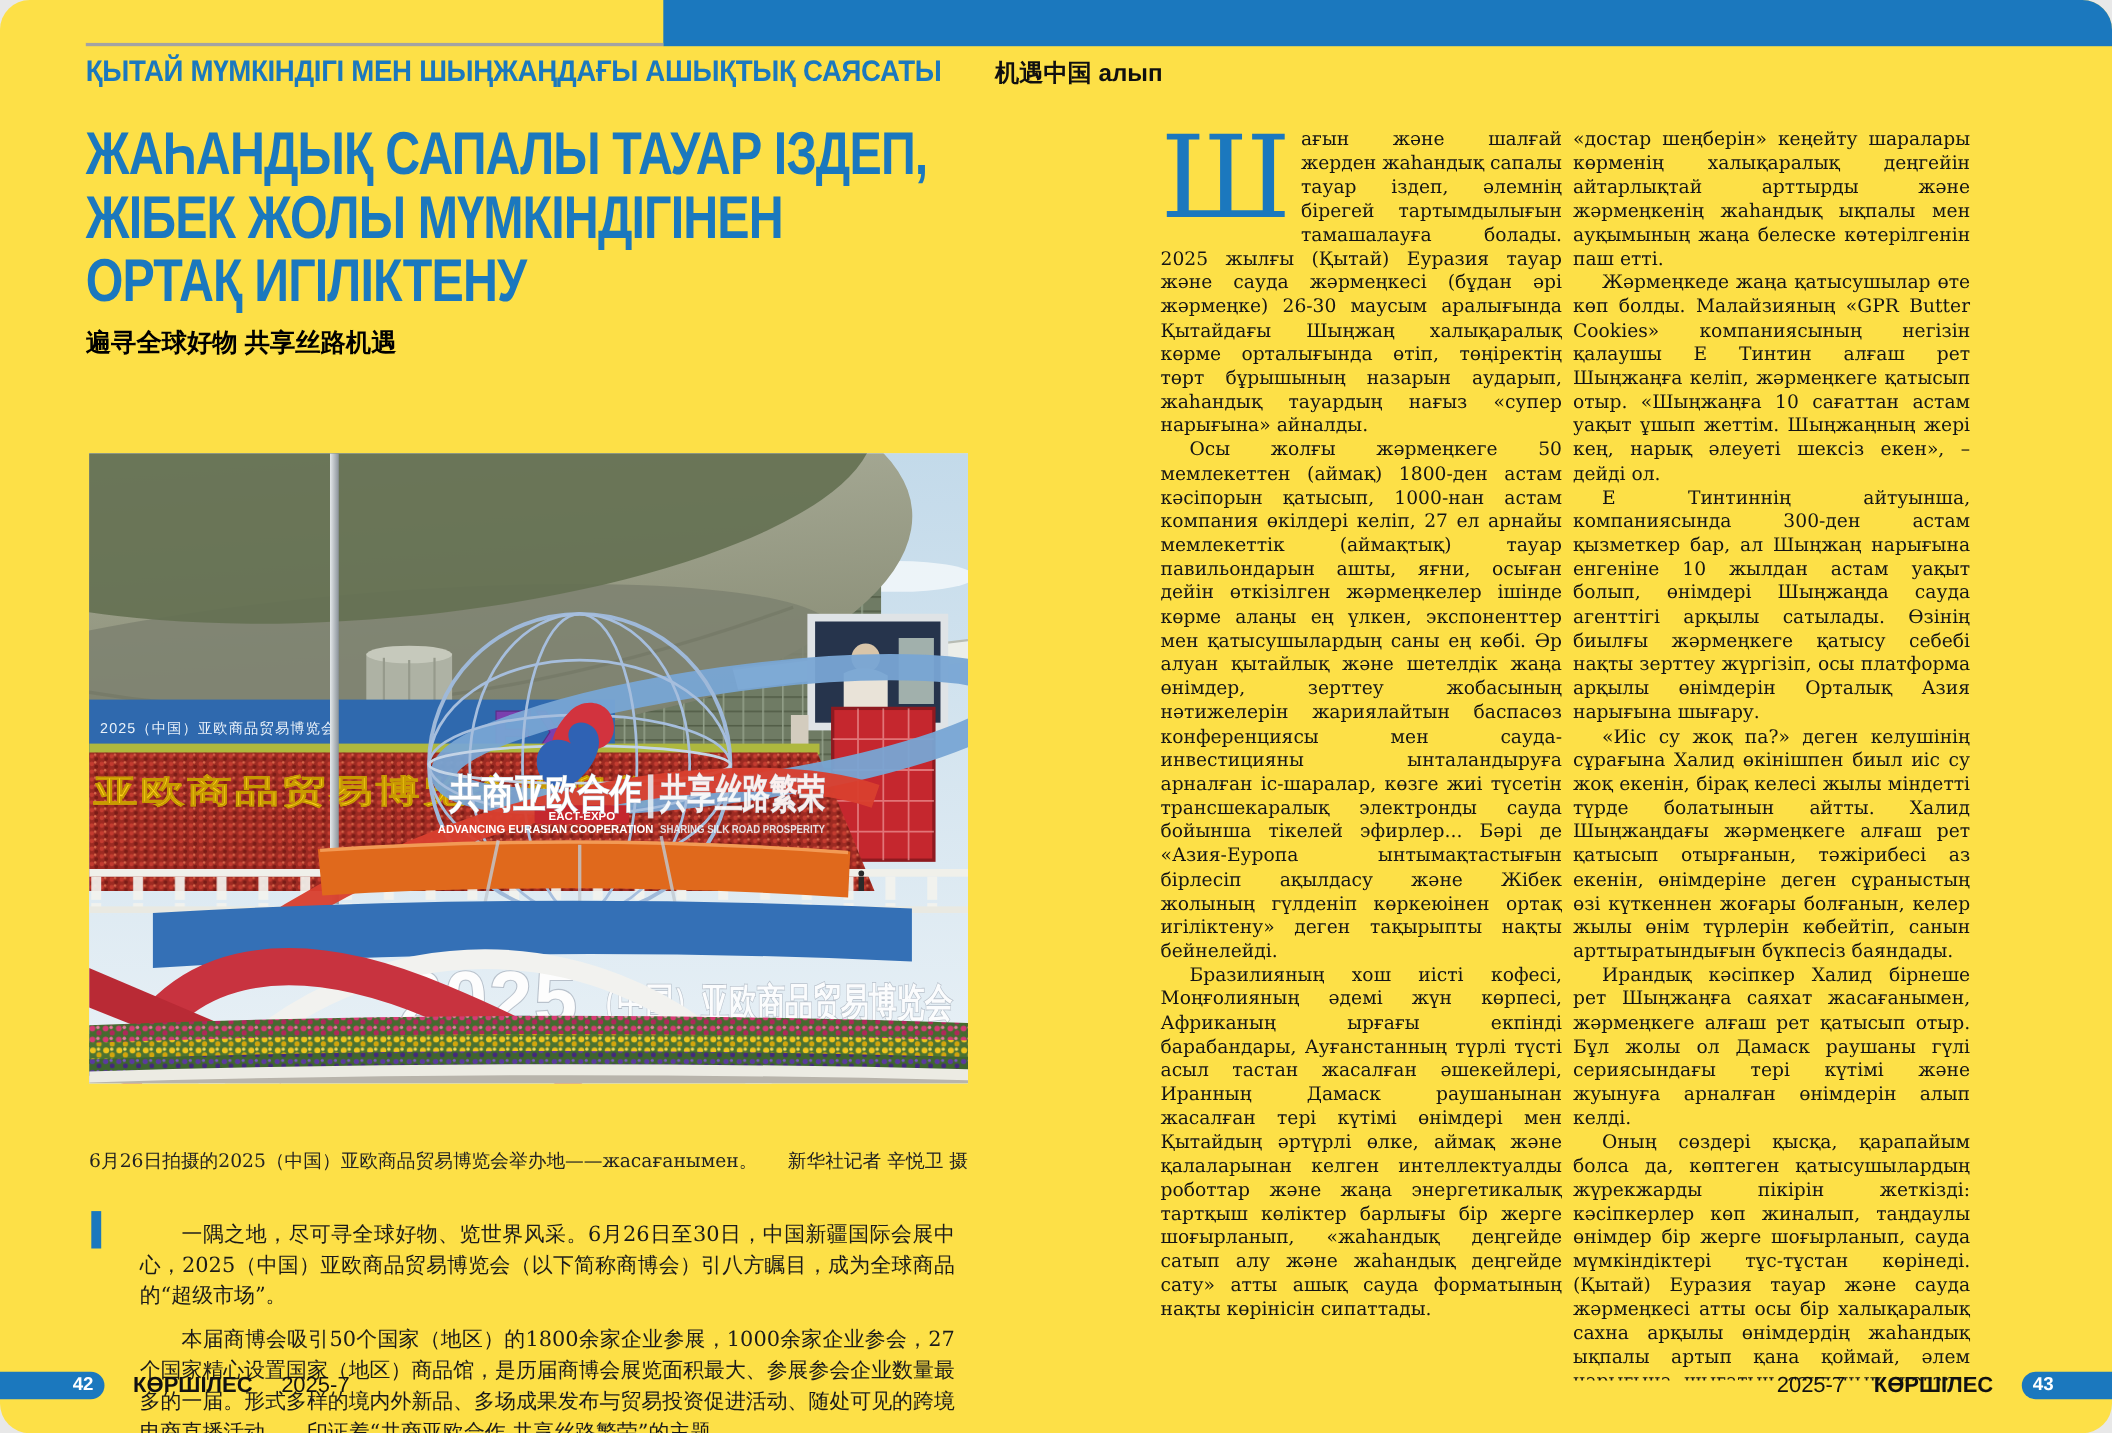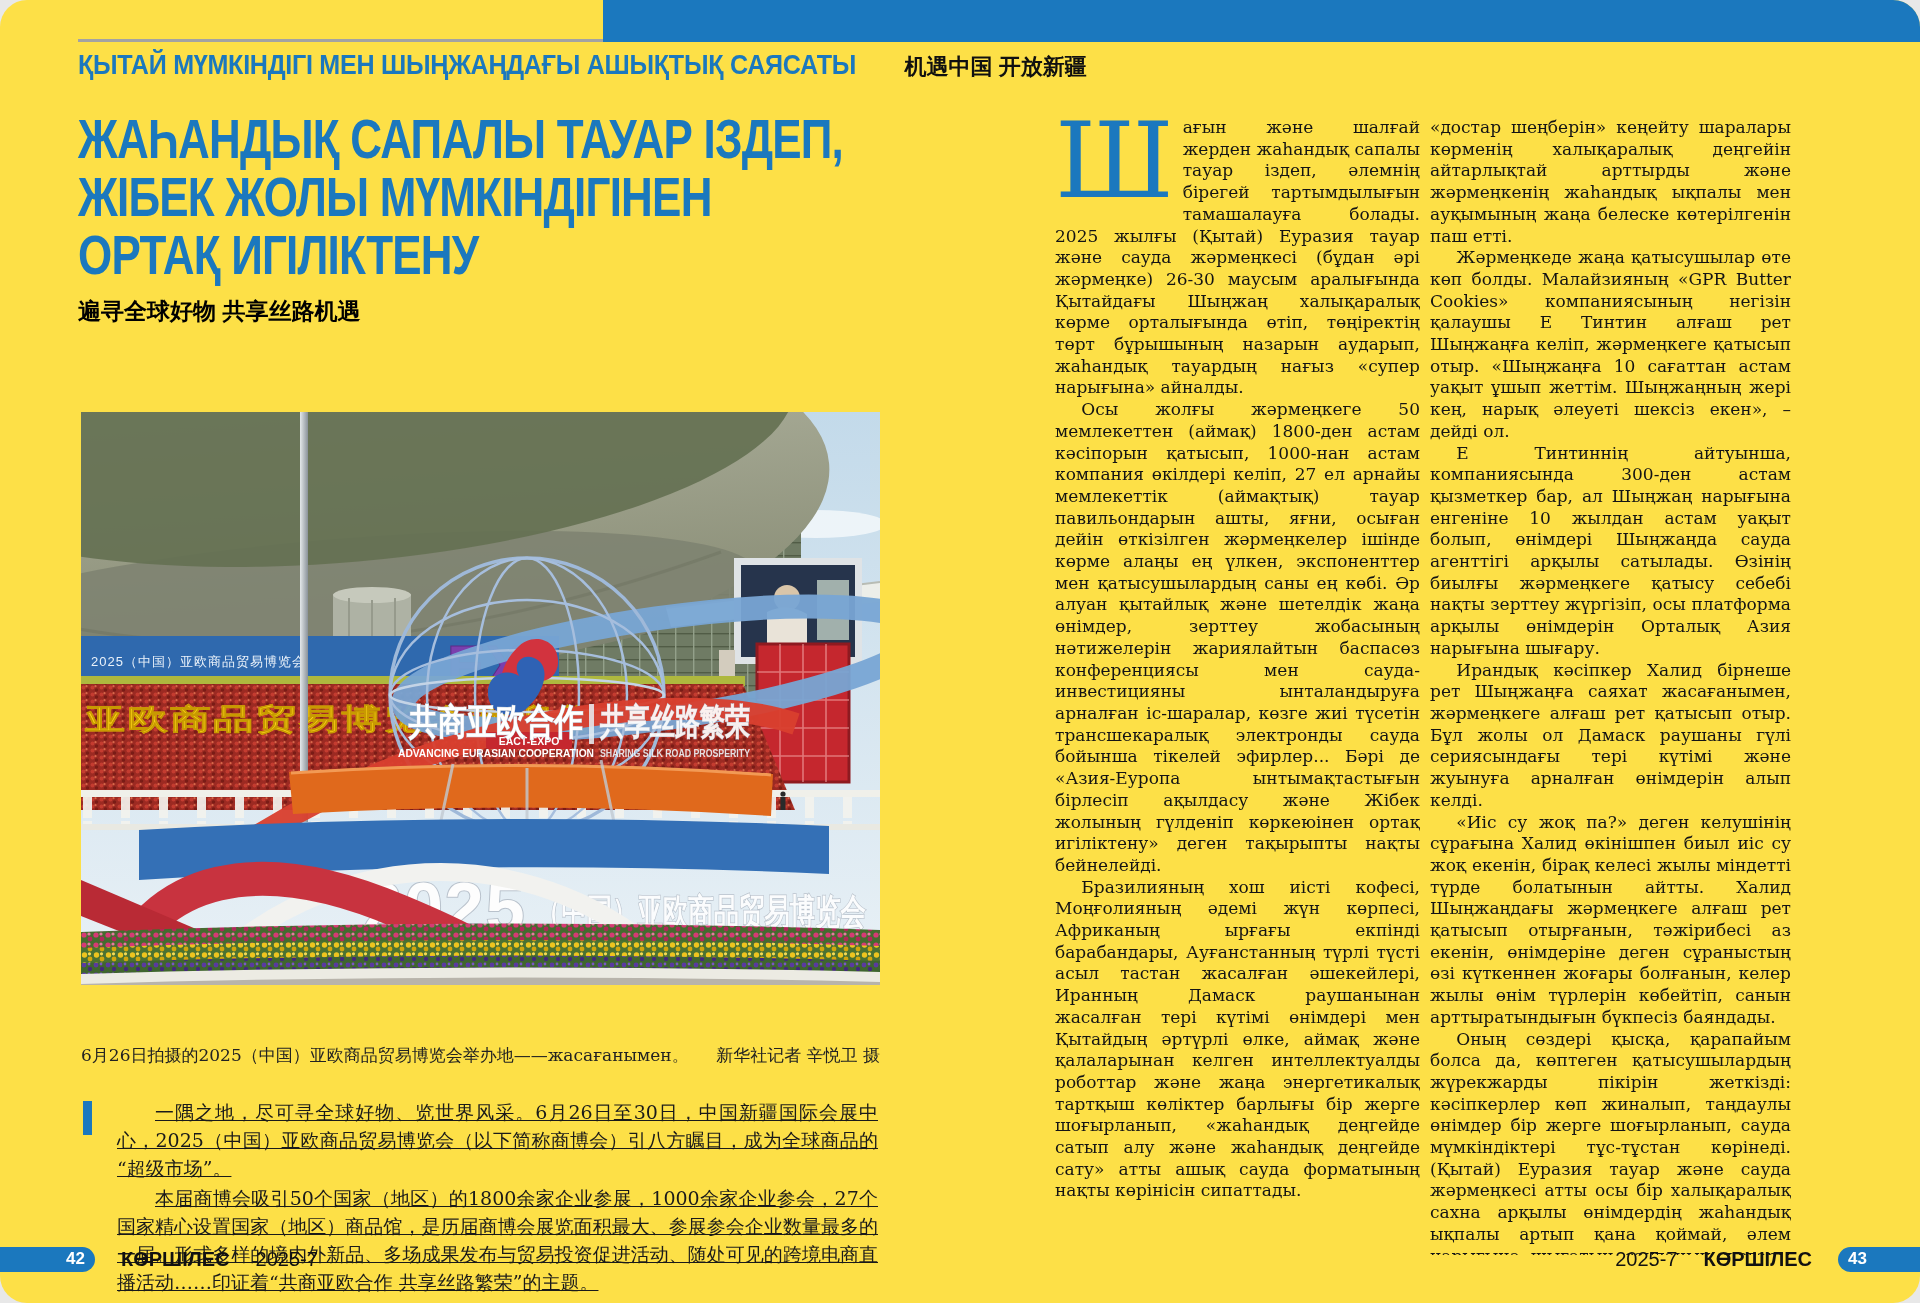--- a/index.html
+++ b/index.html
@@ -17,21 +17,21 @@
               transform:scaleX(.8);transform-origin:left top;white-space:nowrap;}
   .sub-title{position:absolute;left:78px;top:296px;font-family:"Liberation Sans","DejaVu Sans",sans-serif;
              font-weight:bold;font-size:23px;color:#000;}
   .photo{position:absolute;left:81px;top:412px;width:799px;height:573px;overflow:hidden;background:#cfe0ec;}
   .caption{position:absolute;left:81px;top:990px;width:799px;font-size:17.5px;line-height:24px;color:#101010;text-align:justify;}
   .caption-zh-row{position:absolute;left:81px;top:1044px;width:799px;display:flex;justify-content:space-between;
                   font-size:17px;color:#222;font-family:"DejaVu Serif","Liberation Serif",serif;}
   .intro-block{position:absolute;left:81px;top:1096px;width:799px;padding-left:34px;box-sizing:border-box;
                font-size:19px;line-height:28px;color:#1a1a1a;text-align:justify;}
   .intro-bar{position:absolute;left:2px;top:5px;width:9px;height:34px;background:#1b78be;}
-  .intro-block p{margin:2px;text-indent:2em;text-decoration:underline;}
+  .intro-block p{margin:12px;text-indent:2em;}
   .intro-byline{text-align:right;margin-top:4px;text-indent:0 !important;}
   
   .footer{position:absolute;top:1246px;height:26px;display:flex;align-items:center;gap:26px;
           font-family:"Liberation Sans","DejaVu Sans",sans-serif;font-size:20px;color:#111;}
   .footer-left{left:0;}
   .footer-right{right:0;}
   .page-bar{height:25px;background:#1b78be;color:#fff;font-weight:bold;font-size:17px;display:flex;align-items:center;}
   .page-bar-left{width:95px;border-radius:0 13px 13px 0;justify-content:flex-end;padding-right:10px;box-sizing:border-box;}
   .page-bar-right{width:82px;border-radius:13px 0 0 13px;justify-content:flex-start;padding-left:10px;box-sizing:border-box;}
   .mag-name{font-weight:bold;}
@@ -49,21 +49,21 @@
 </head>
 <body>
 
 <div class="spread">
 
   <div class="top-blue-bar"></div>
   <div class="top-gray-line"></div>
 
   <div class="header-row">
     <span class="header-kk">ҚЫТАЙ МҮМКІНДІГІ МЕН ШЫҢЖАҢДАҒЫ АШЫҚТЫҚ САЯСАТЫ</span>
-    <span class="header-zh" lang="zh">机遇中国  开放新疆</span>
+    <span class="header-zh" lang="zh">机遇中国  алып</span>
   </div>
 
   <div class="main-title">
     <div>ЖАҺАНДЫҚ САПАЛЫ ТАУАР ІЗДЕП,</div>
     <div>ЖІБЕК ЖОЛЫ МҮМКІНДІГІНЕН</div>
     <div>ОРТАҚ ИГІЛІКТЕНУ</div>
   </div>
   <div class="sub-title" lang="zh">遍寻全球好物  共享丝路机遇</div>
 
   <div class="photo">
@@ -267,22 +267,22 @@
     <p><span class="dropcap">Ш</span><span>ағын және шалғай жерден жаһандық сапалы тауар іздеп, әлемнің бірегей тартымдылығын тамашалауға болады. 2025 жылғы (Қытай) Еуразия тауар және сауда жәрмеңкесі (бұдан әрі жәрмеңке) 26-30 маусым аралығында Қытайдағы Шыңжаң халықаралық көрме орталығында өтіп, төңіректің төрт бұрышының назарын аударып, жаһандық тауардың нағыз «супер нарығына» айналды.</span></p>
     <p class="ind">Осы жолғы жәрмеңкеге 50 мемлекеттен (аймақ) 1800-ден астам кәсіпорын қатысып, 1000-нан астам компания өкілдері келіп, 27 ел арнайы мемлекеттік (аймақтық) тауар павильондарын ашты, яғни, осыған дейін өткізілген жәрмеңкелер ішінде көрме алаңы ең үлкен, экспоненттер мен қатысушылардың саны ең көбі. Әр алуан қытайлық және шетелдік жаңа өнімдер, зерттеу жобасының нәтижелерін жариялайтын баспасөз конференциясы мен сауда-инвестицияны ынталандыруға арналған іс-шаралар, көзге жиі түсетін трансшекаралық электронды сауда бойынша тікелей эфирлер... Бәрі де «Азия-Еуропа ынтымақтастығын бірлесіп ақылдасу және Жібек жолының гүлденіп көркеюінен ортақ игіліктену» деген тақырыпты нақты бейнелейді.</p>
     <p class="ind">Бразилияның хош иісті кофесі, Моңғолияның әдемі жүн көрпесі, Африканың ырғағы екпінді барабандары, Ауғанстанның түрлі түсті асыл тастан жасалған әшекейлері, Иранның Дамаск раушанынан жасалған тері күтімі өнімдері мен Қытайдың әртүрлі өлке, аймақ және қалаларынан келген интеллектуалды роботтар және жаңа энергетикалық тартқыш көліктер барлығы бір жерге шоғырланып, «жаһандық деңгейде сатып алу және жаһандық деңгейде сату» атты ашық сауда форматының нақты көрінісін сипаттады.</p>
 
   </div>
 
   <div class="col col2">
     <p>«достар шеңберін» кеңейту шаралары көрменің халықаралық деңгейін айтарлықтай арттырды және жәрмеңкенің жаһандық ықпалы мен ауқымының жаңа белеске көтерілгенін паш етті.</p>
     <p class="ind">Жәрмеңкеде жаңа қатысушылар өте көп болды. Малайзияның «GPR Butter Cookies» компаниясының негізін қалаушы Е Тинтин алғаш рет Шыңжаңға келіп, жәрмеңкеге қатысып отыр. «Шыңжаңға 10 сағаттан астам уақыт ұшып жеттім. Шыңжаңның жері кең, нарық әлеуеті шексіз екен», – дейді ол.</p>
     <p class="ind">Е Тинтиннің айтуынша, компаниясында 300-ден астам қызметкер бар, ал Шыңжаң нарығына енгеніне 10 жылдан астам уақыт болып, өнімдері Шыңжаңда сауда агенттігі арқылы сатылады. Өзінің биылғы жәрмеңкеге қатысу себебі нақты зерттеу жүргізіп, осы платформа арқылы өнімдерін Орталық Азия нарығына шығару.</p>
+    <p class="ind">«Иіс су жоқ па?» деген келушінің сұрағына Халид өкінішпен биыл иіс су жоқ екенін, бірақ келесі жылы міндетті түрде болатынын айтты. Халид Шыңжаңдағы жәрмеңкеге алғаш рет қатысып отырғанын, тәжірибесі аз екенін, өнімдеріне деген сұраныстың өзі күткеннен жоғары болғанын, келер жылы өнім түрлерін көбейтіп, санын арттыратындығын бүкпесіз баяндады.</p>
     <p class="ind">Ирандық кәсіпкер Халид бірнеше рет Шыңжаңға саяхат жасағанымен, жәрмеңкеге алғаш рет қатысып отыр. Бұл жолы ол Дамаск раушаны гүлі сериясындағы тері күтімі және жуынуға арналған өнімдерін алып келді.</p>
-    <p class="ind">«Иіс су жоқ па?» деген келушінің сұрағына Халид өкінішпен биыл иіс су жоқ екенін, бірақ келесі жылы міндетті түрде болатынын айтты. Халид Шыңжаңдағы жәрмеңкеге алғаш рет қатысып отырғанын, тәжірибесі аз екенін, өнімдеріне деген сұраныстың өзі күткеннен жоғары болғанын, келер жылы өнім түрлерін көбейтіп, санын арттыратындығын бүкпесіз баяндады.</p>
     <p class="ind">Оның сөздері қысқа, қарапайым болса да, көптеген қатысушылардың жүрекжарды пікірін жеткізді: кәсіпкерлер көп жиналып, таңдаулы өнімдер бір жерге шоғырланып, сауда мүмкіндіктері тұс-тұстан көрінеді. (Қытай) Еуразия тауар және сауда жәрмеңкесі атты осы бір халықаралық сахна арқылы өнімдердің жаһандық ықпалы артып қана қоймай, әлем нарығына шығатын сауданың жоғары жылдамдықты жолы ашылып ынтымақтастық мүмкіндіктерін іздеудің маңызды көпіріне және өзара пайда мен өзара тиімділікке жеткізетін сапалы платформаға айналды.</p>
 
   </div>
 
   <div class="footer footer-right">
     <span>2025-7</span>
     <span class="mag-name">КӨРШІЛЕС</span>
     <span class="page-bar page-bar-right">43</span>
   </div>
 

